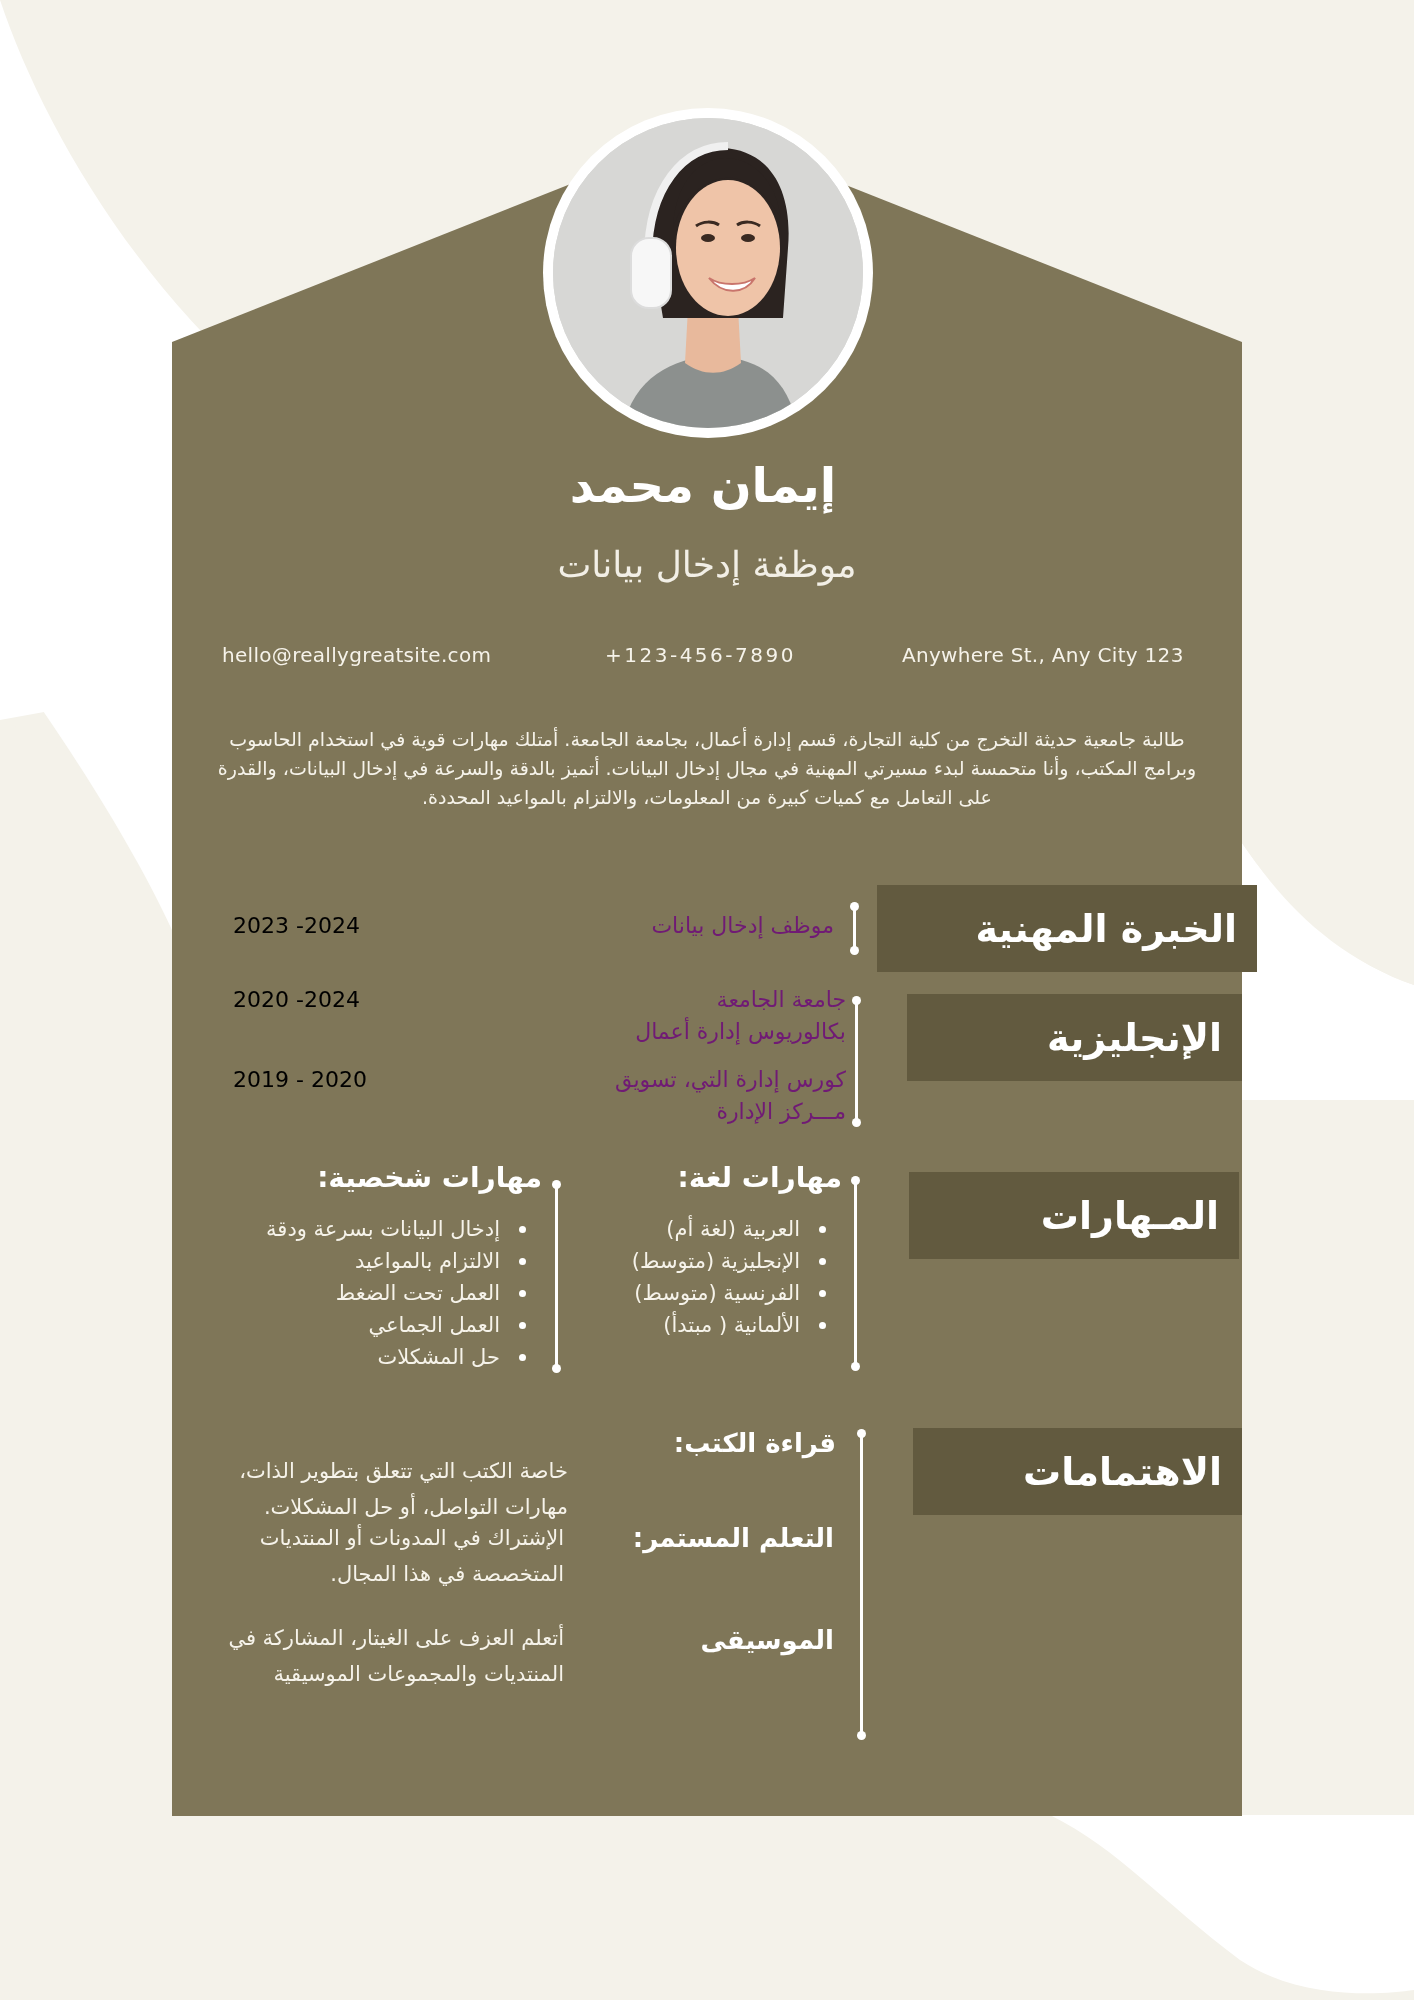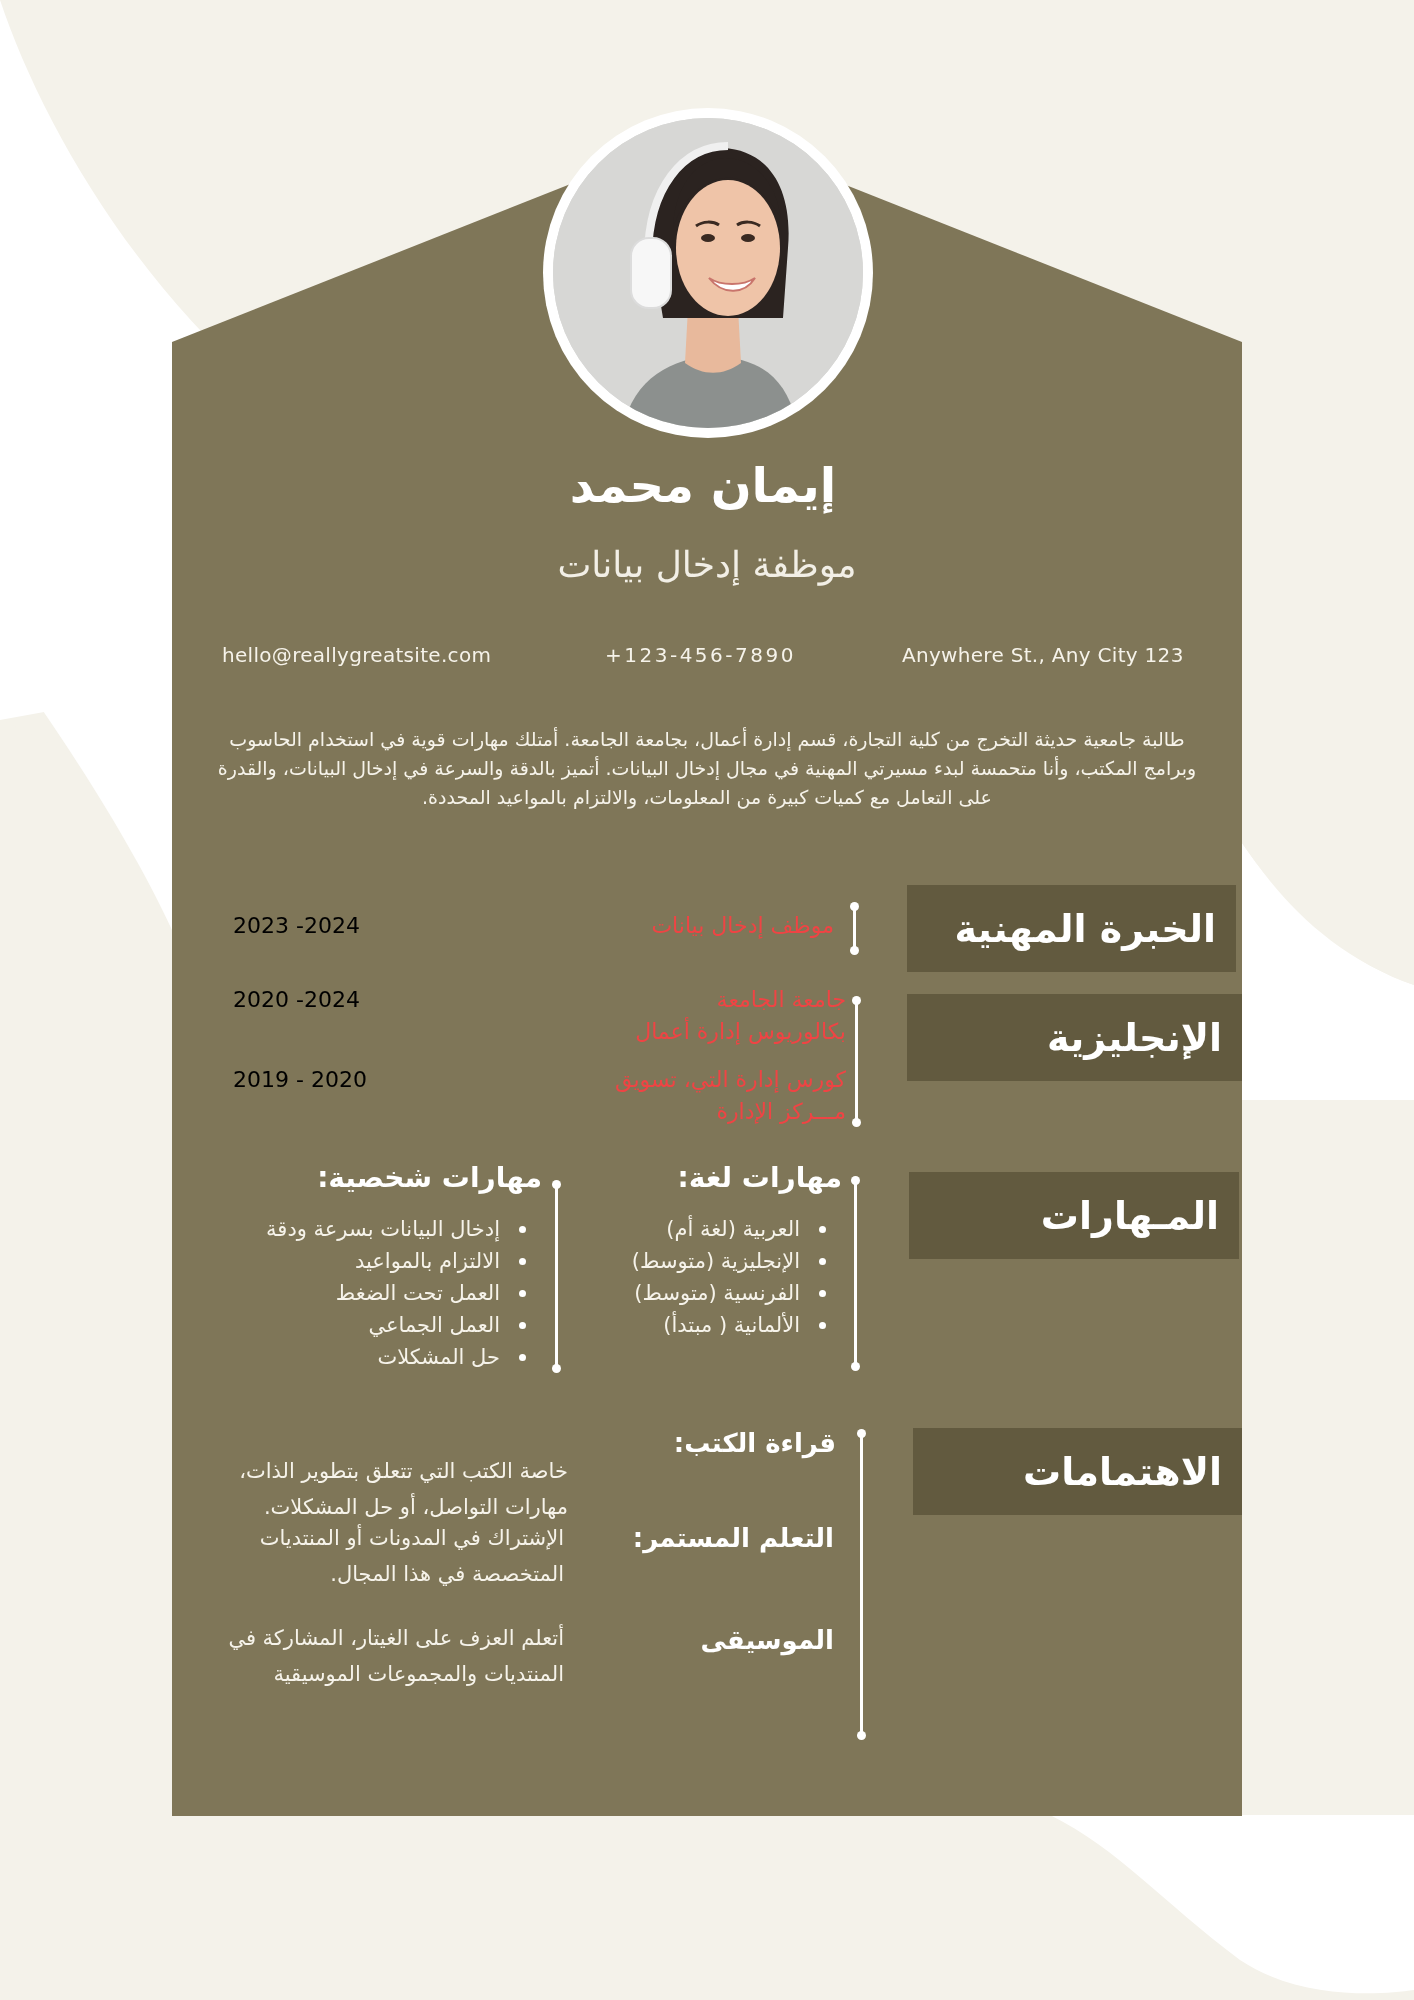--- a/index.html
+++ b/index.html
@@ -46,21 +46,21 @@
 
   .sec-box { position: absolute; background: #625a3f; }
   .sec-title {
     position: absolute; right: 20px; top: 0; bottom: 0; display: flex; align-items: center;
     font-size: 38px; font-weight: bold; color: #ffffff; direction: rtl; white-space: nowrap;
   }
 
   .vline { position: absolute; width: 3px; background: #ffffff; border-radius: 1px; }
   .dot { position: absolute; width: 9px; height: 9px; border-radius: 50%; background: #ffffff; }
 
-  .entry-title { font-size: 22px; line-height: 34px; color: #ef4444; direction: rtl; text-align: center; white-space: nowrap; }
+  .entry-title { font-size: 22px; line-height: 34px; color: #701a75; direction: rtl; text-align: center; white-space: nowrap; }
   .entry-date { font-size: 22px; line-height: 34px; color: #000000; white-space: nowrap; }
 
   .sub-head { font-size: 28px; font-weight: bold; color: #ffffff; direction: rtl; text-align: right; white-space: nowrap; line-height: 40px; }
   .skill-list { list-style: none; margin: 0; padding: 0; direction: rtl; }
   .skill-list li { font-size: 21px; line-height: 32px; color: #f6f3ea; white-space: nowrap; position: relative; padding-right: 34px; }
   .skill-list li .bullet { position: absolute; right: 8px; top: 13px; width: 7px; height: 7px; border-radius: 50%; background: #ffffff; }
 
   .int-head { font-size: 26px; font-weight: bold; color: #ffffff; direction: rtl; text-align: center; white-space: nowrap; line-height: 40px; }
   .int-text { font-size: 21px; line-height: 36px; color: #f6f3ea; direction: rtl; text-align: right; }
 </style>
@@ -115,21 +115,21 @@
 
 <div class="abs name rtl">إيمان محمد</div>
 <div class="abs job-title rtl">موظفة إدخال بيانات</div>
 
 <div class="abs contact email">hello@reallygreatsite.com</div>
 <div class="abs contact phone">+123-456-7890</div>
 <div class="abs contact address">Anywhere St., Any City 123</div>
 
 <div class="abs summary rtl">طالبة جامعية حديثة التخرج من كلية التجارة، قسم إدارة أعمال، بجامعة الجامعة. أمتلك مهارات قوية في استخدام الحاسوب وبرامج المكتب، وأنا متحمسة لبدء مسيرتي المهنية في مجال إدخال البيانات. أتميز بالدقة والسرعة في إدخال البيانات، والقدرة على التعامل مع كميات كبيرة من المعلومات، والالتزام بالمواعيد المحددة.</div>
 
-<div class="sec-box" style="left:907px; top:885px; width:329px; height:87px;">
+<div class="sec-box" style="left:877px; top:885px; width:380px; height:87px;">
   <div class="sec-title">الخبرة المهنية</div>
 </div>
 <div class="vline" style="left:853px; top:906px; height:44px;"></div>
 <div class="dot" style="left:850px; top:902px;"></div>
 <div class="dot" style="left:850px; top:946px;"></div>
 <div class="abs entry-title" style="right:580px; top:909px;">موظف إدخال بيانات</div>
 <div class="abs entry-date" style="left:233px; top:909px;">2023  -2024</div>
 
 <div class="sec-box" style="left:907px; top:994px; width:335px; height:87px;">
   <div class="sec-title">الإنجليزية</div>

